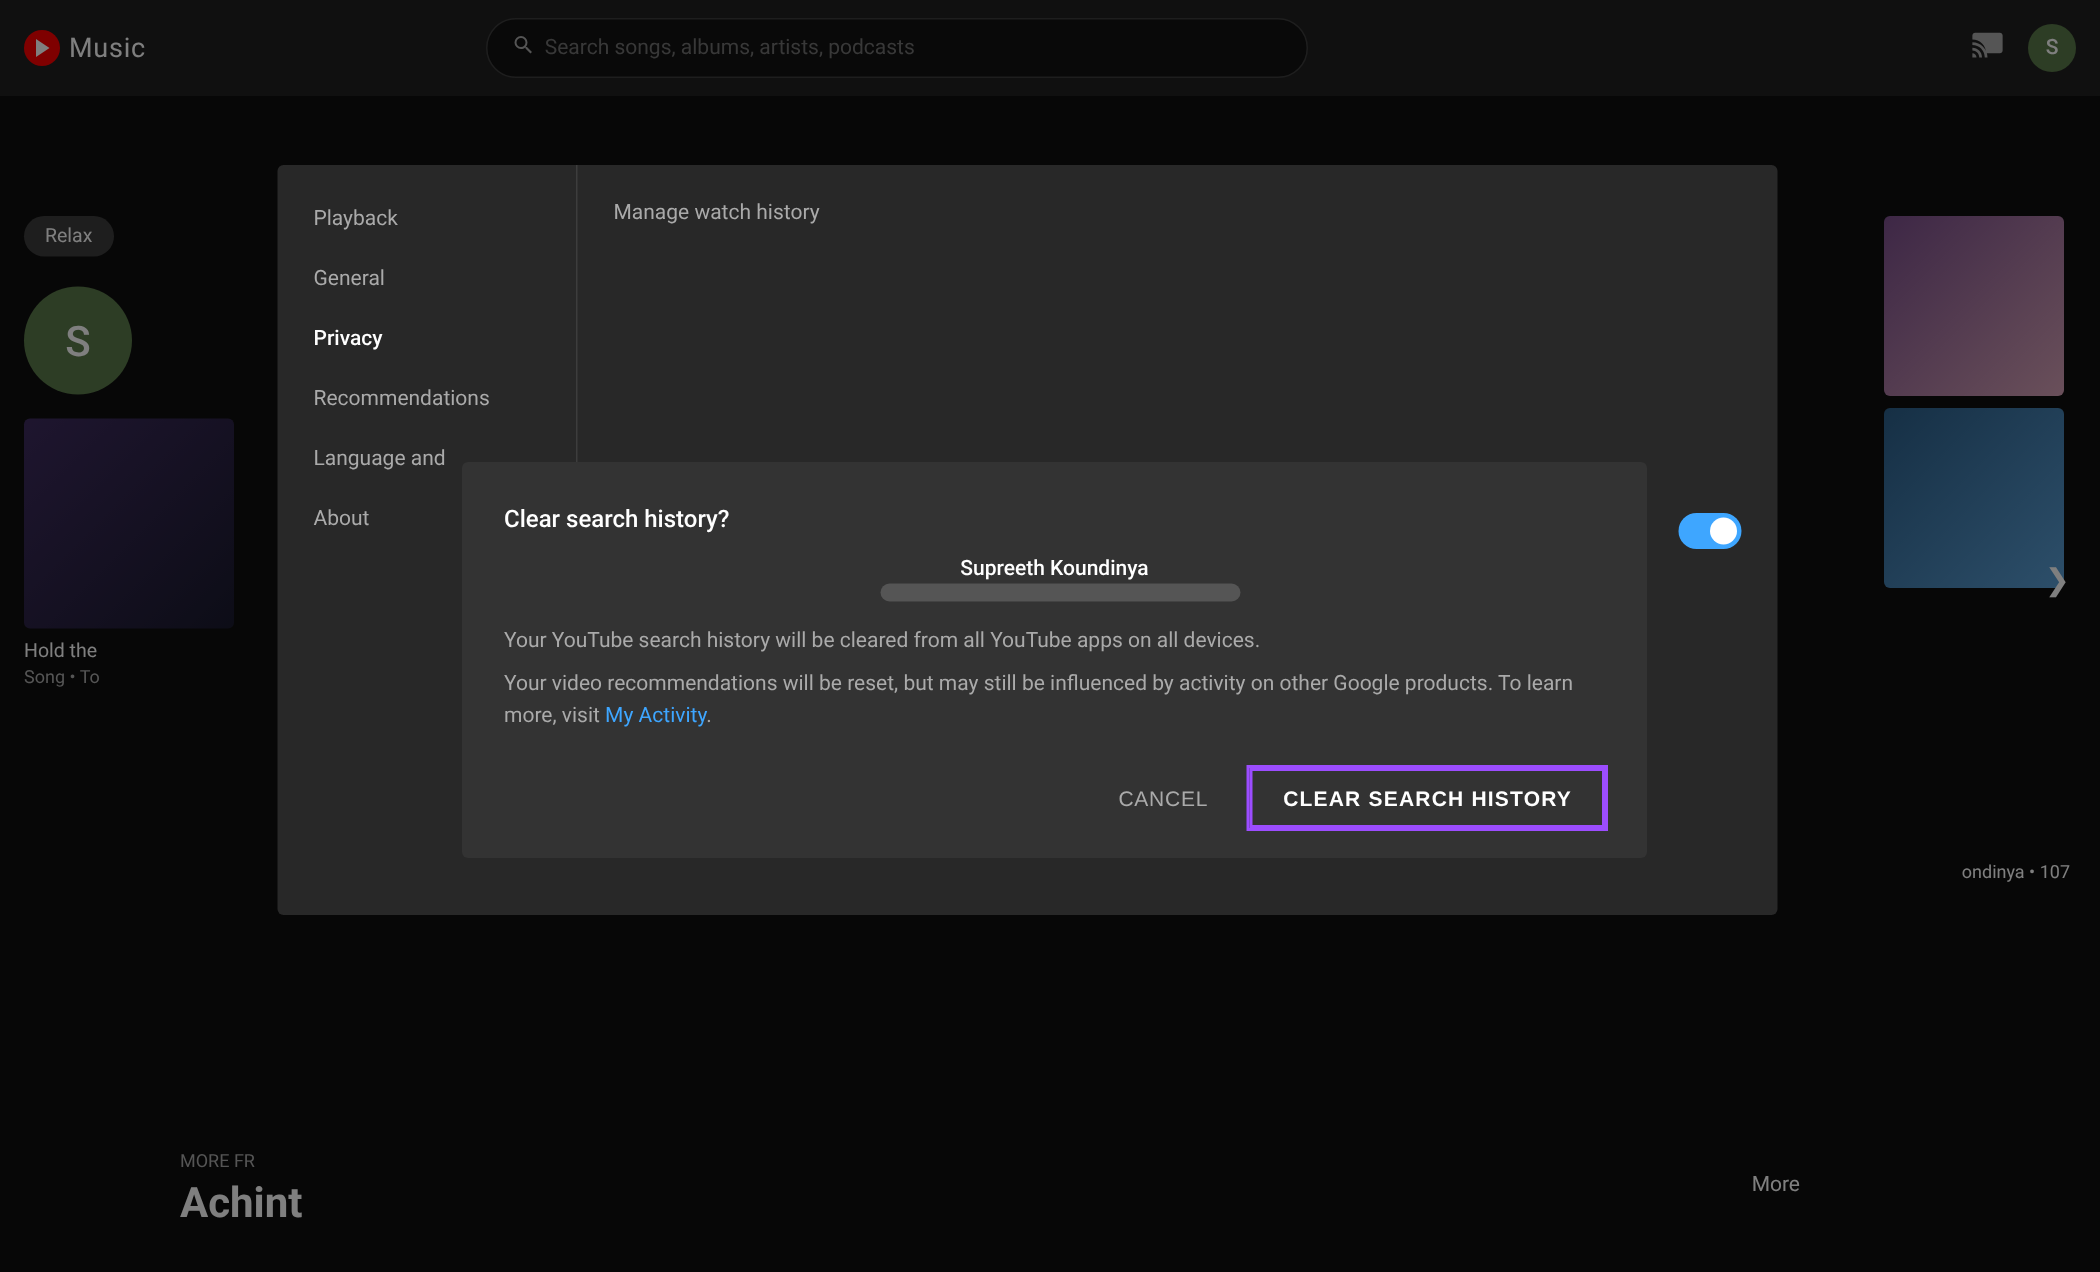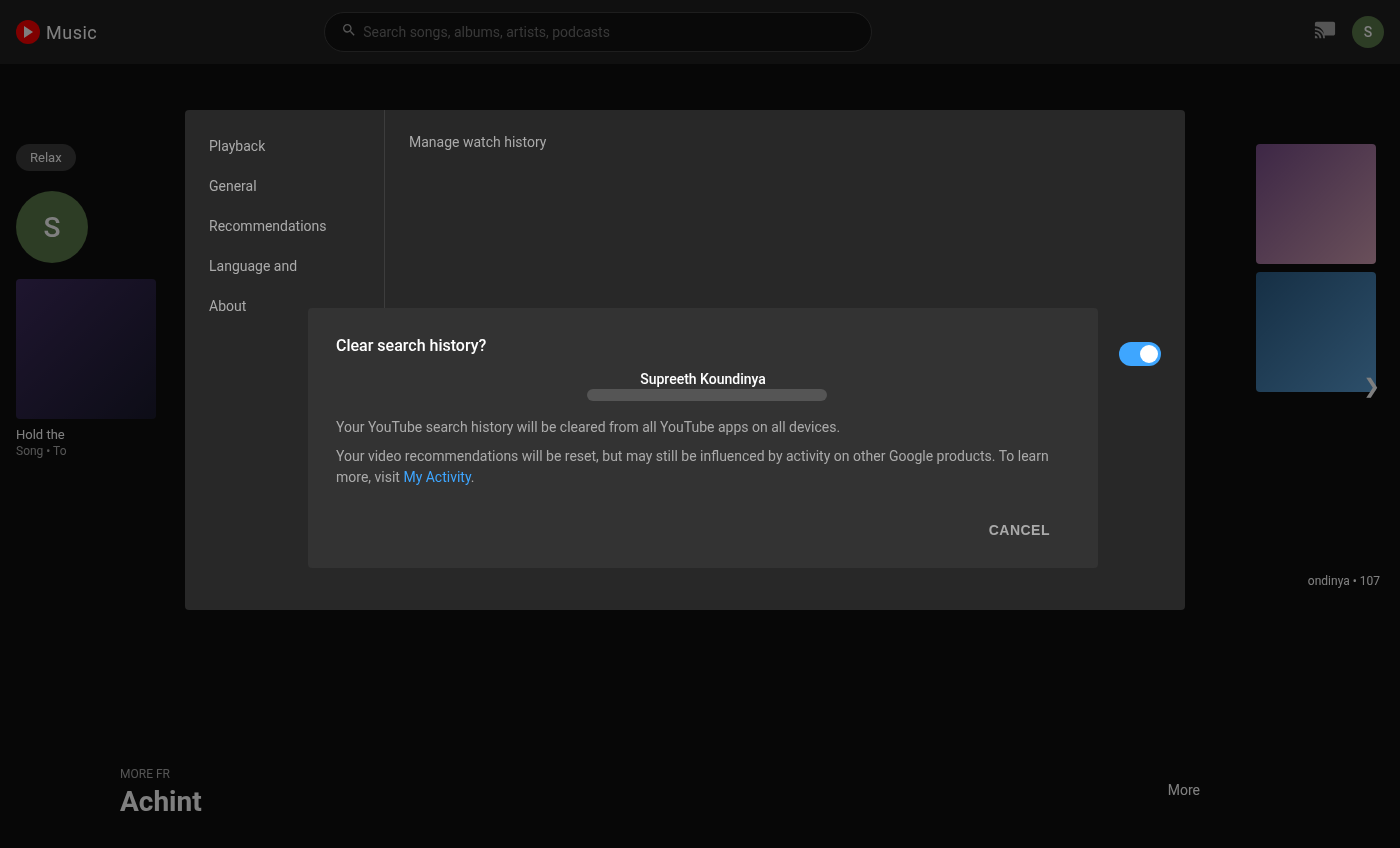--- a/index.html
+++ b/index.html
@@ -365,21 +365,21 @@
       display: flex;
       justify-content: flex-end;
       gap: 8px;
       align-items: center;
     }
     .cancel-btn {
       background: transparent;
       border: none;
       color: #aaa;
       font-size: 14px;
-      font-weight: 700;
+      font-weight: 400;
       padding: 10px 20px;
       cursor: pointer;
       letter-spacing: 0.5px;
       text-transform: uppercase;
     }
     .clear-btn {
       background: transparent;
       border: 2px solid #9c4dff;
       color: #fff;
       font-size: 14px;
@@ -442,20 +442,21 @@
   <div class="more-btn">More</div>
 </div>
 
 <div class="overlay"></div>
 
 <div class="settings-modal">
   <div class="settings-body">
     <div class="settings-nav">
       <div class="settings-nav-item">Playback</div>
       <div class="settings-nav-item">General</div>
+      <div class="settings-nav-item active">Privacy</div>
       <div class="settings-nav-item">Recommendations</div>
       <div class="settings-nav-item">Language and</div>
       <div class="settings-nav-item">About</div>
     </div>
     <div class="settings-content">
       <div class="settings-section-label">Manage watch history</div>
       <div class="settings-row" style="margin-top: 180px;">
         <span class="settings-row-label">Pause search history</span>
         <div class="toggle on">
           <div class="toggle-knob"></div>
@@ -470,14 +471,15 @@
   <div style="display:flex; align-items:center;flex-direction:column;">
     <span class="confirm-user">Supreeth Koundinya</span>
     <span class="confirm-email"></span>
   </div>
   <div class="confirm-text">Your YouTube search history will be cleared from all YouTube apps on all devices.</div>
   <div class="confirm-text2">
     <span>Your video recommendations will be reset, but may still be influenced by activity on other Google products. To learn more, visit </span><a class="my-activity-link" href="#">My Activity</a><span>.</span>
   </div>
   <div class="confirm-actions">
     <button class="cancel-btn">CANCEL</button>
+    <button class="clear-btn">CLEAR SEARCH HISTORY</button>
   </div>
 </div>
 
 </body></html>

